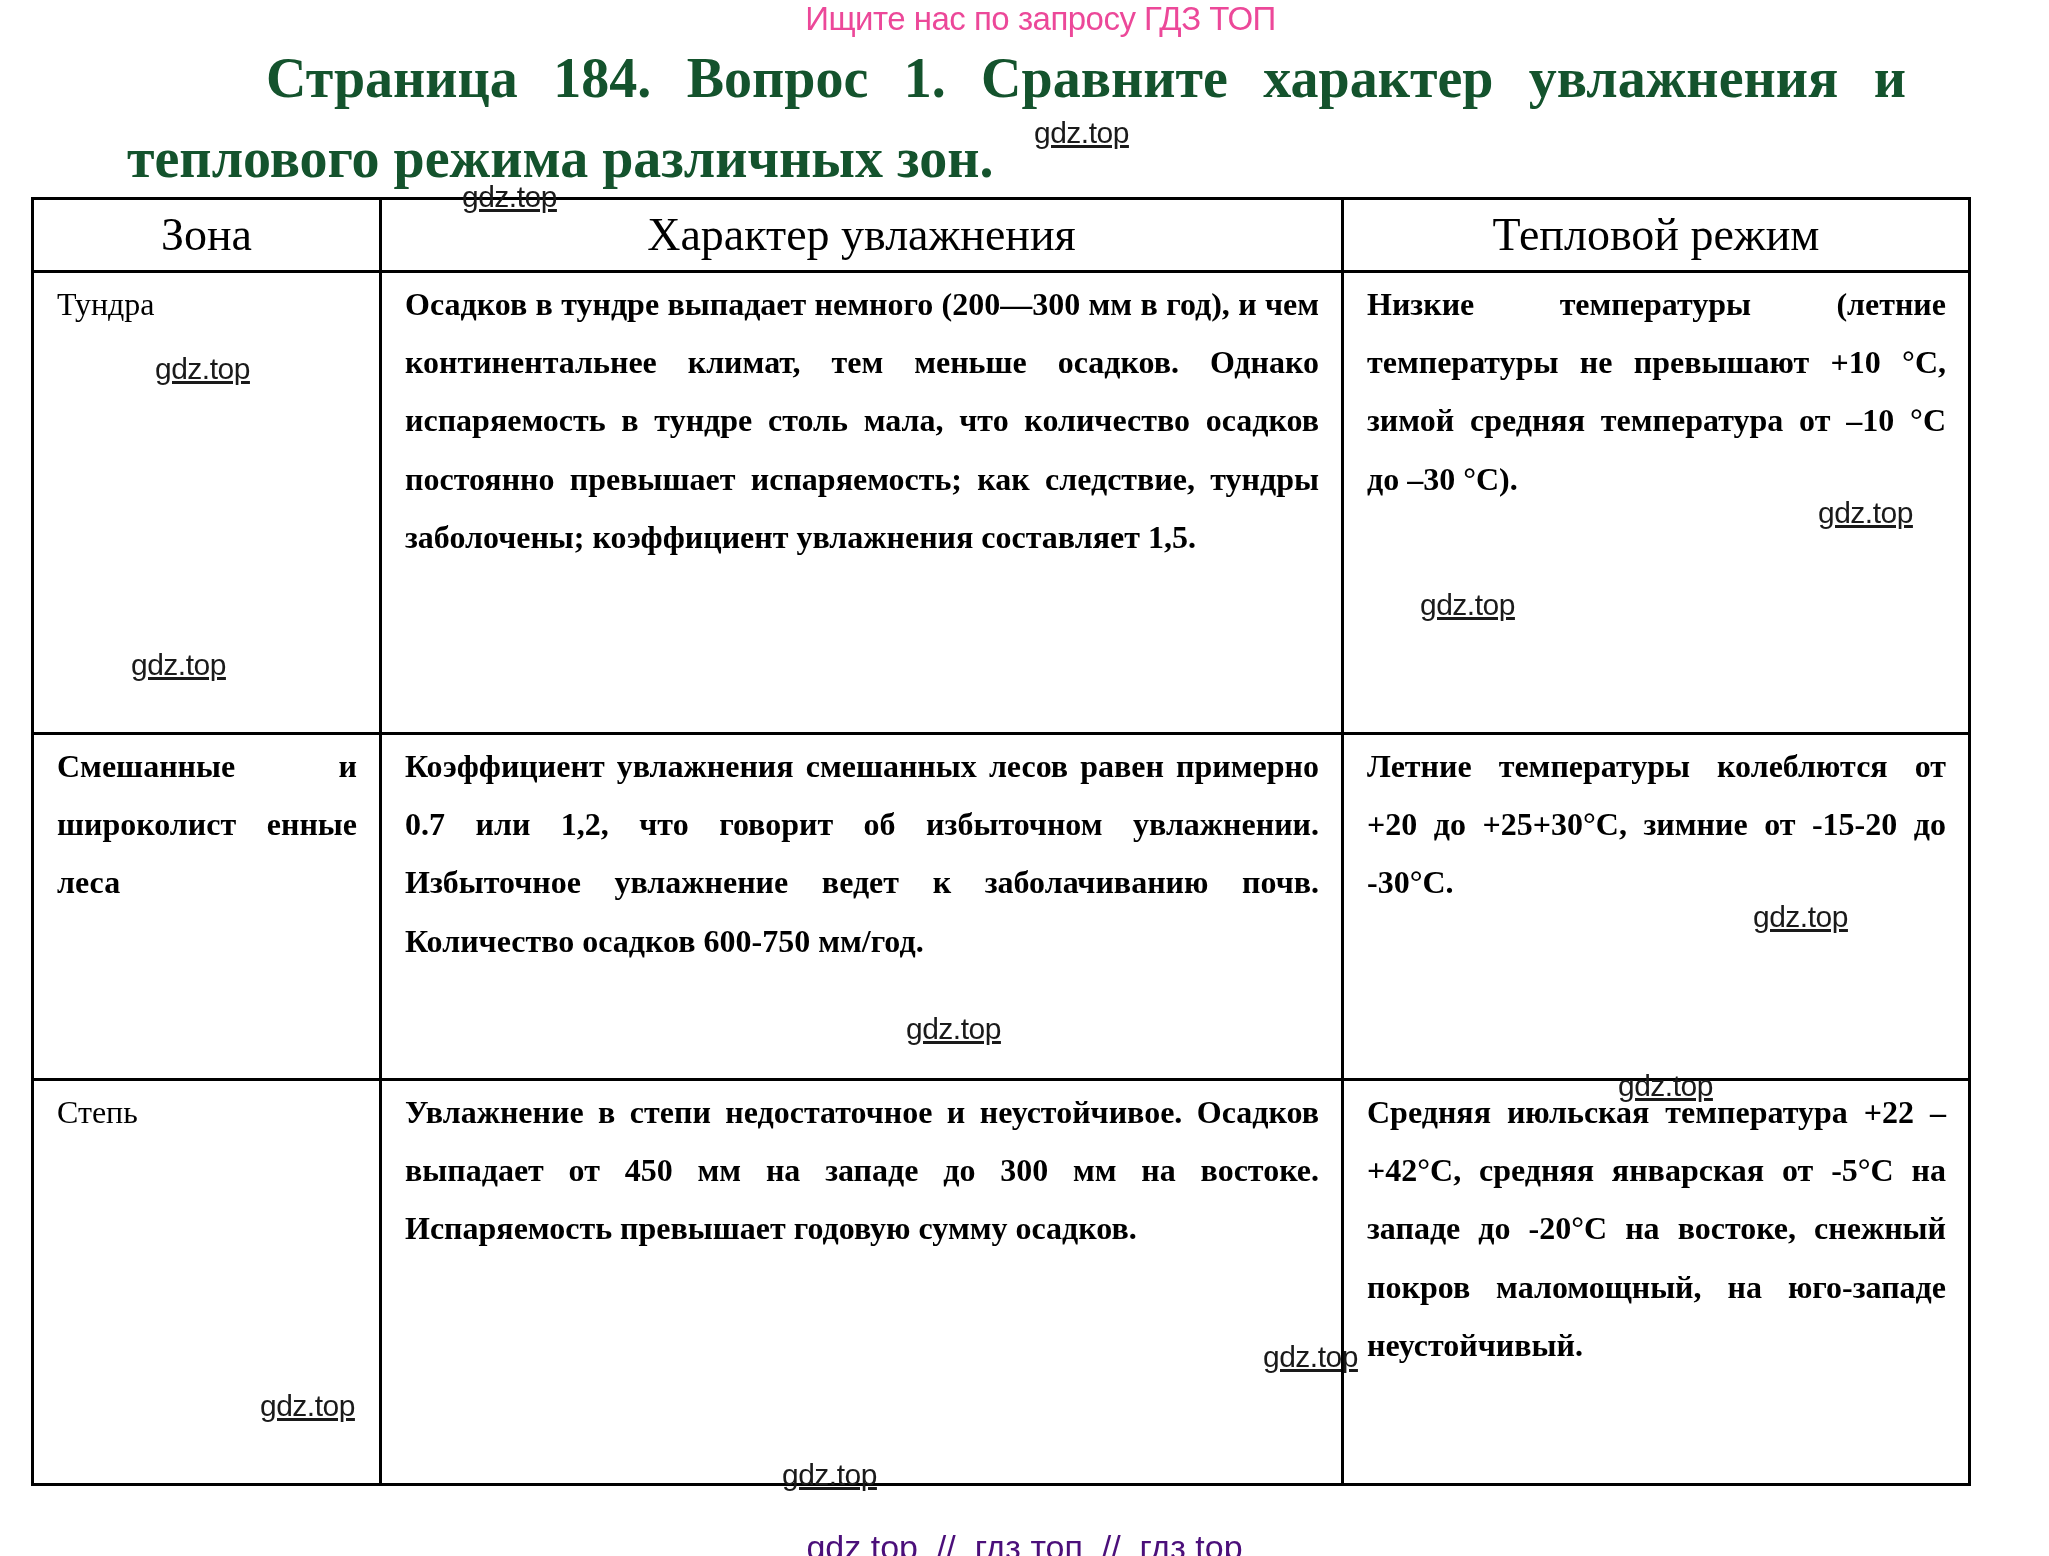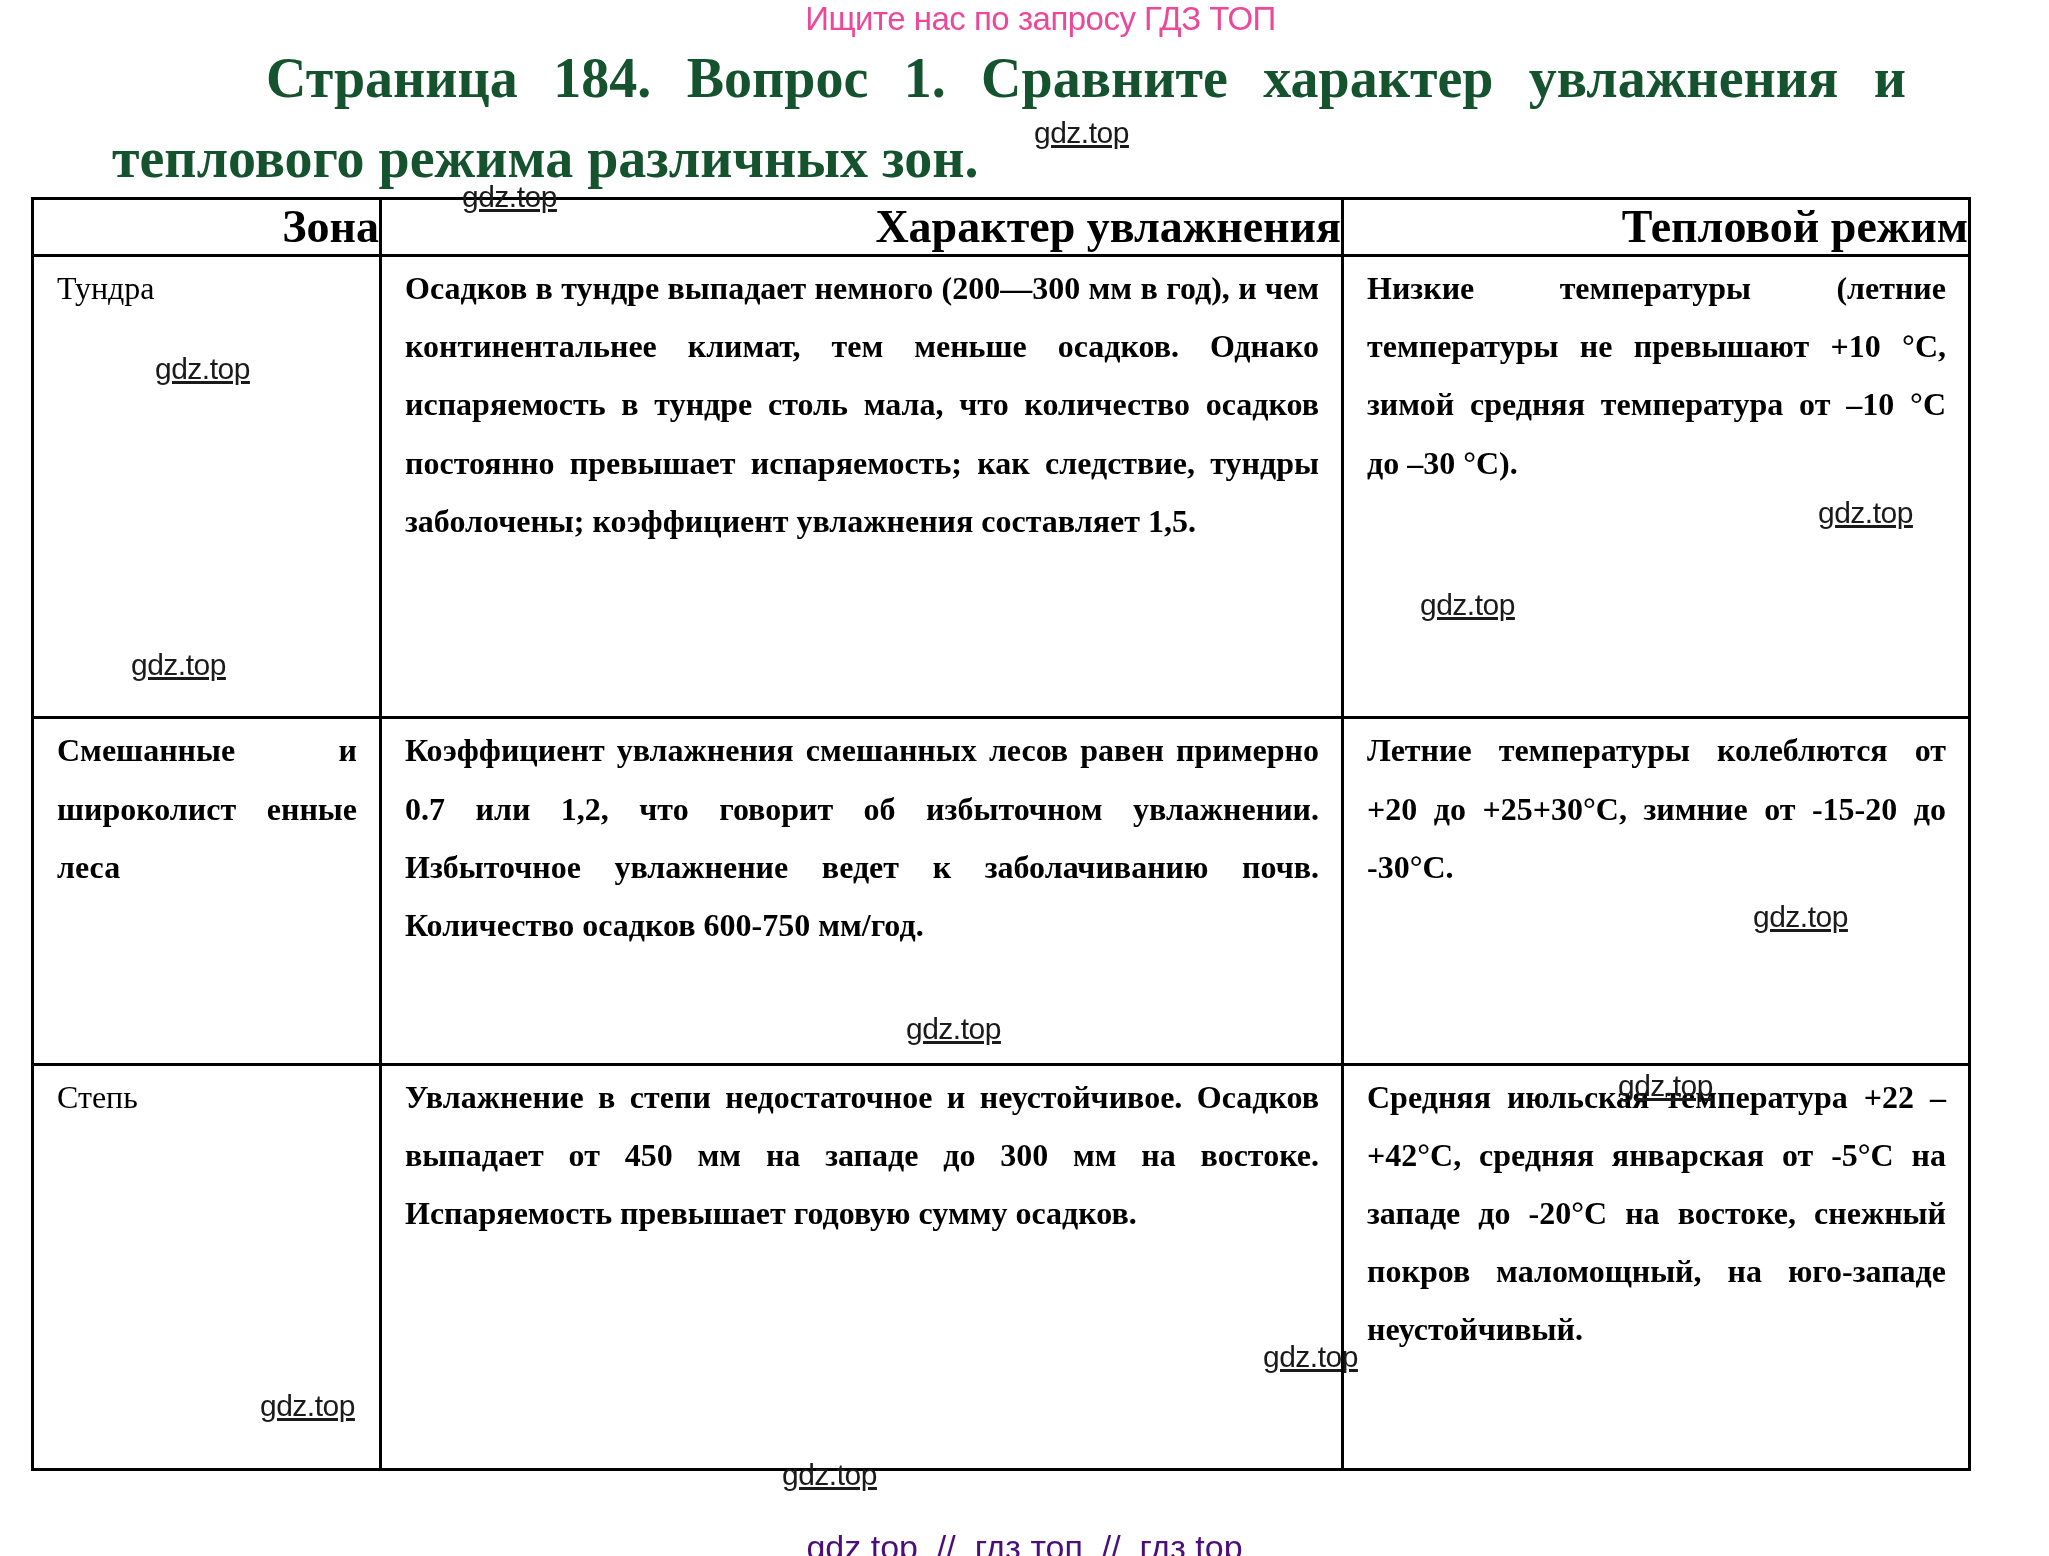--- a/index.html
+++ b/index.html
@@ -7,30 +7,30 @@
   .top-banner {
     position: absolute; left: 16px; width: 2049px; top: 0; text-align: center;
     font-family: "Liberation Sans", "DejaVu Sans", sans-serif; font-size: 33px;
     color: #ec4899; line-height: 38px; letter-spacing: -0.5px;
   }
   .title {
     position: absolute; font-family: "Liberation Serif", "DejaVu Serif", serif;
     font-weight: bold; font-size: 56px; color: #14532d; white-space: nowrap;
   }
   .title-line1 { left: 266px; top: 46px; width: 1640px; text-align: justify; text-align-last: justify; }
-  .title-line2 { left: 112px; top: 126px; }
+  .title-line2 { left: 127px; top: 126px; }
   table.grid {
     position: absolute; left: 31px; top: 197px; width: 1937px; height: 1274px;
     border-collapse: collapse; table-layout: fixed;
     font-family: "Liberation Serif", "DejaVu Serif", serif; color: #000;
   }
   table.grid td, table.grid th { border: 3px solid #000; vertical-align: top; }
   table.grid th {
-    font-weight: bold; font-size: 46px; height: 54px; line-height: 54px;
-    text-align: right; padding: 0; vertical-align: middle;
+    font-weight: normal; font-size: 46px; height: 54px; line-height: 54px;
+    text-align: center; padding: 8px; vertical-align: middle;
   }
   table.grid td { font-size: 32px; line-height: 58.2px; padding: 2px 22px 0 23px; }
   td.cell-justify { text-align: justify; font-weight: bold; }
   col.c1 { width: 348px; }
   col.c2 { width: 962px; }
   col.c3 { width: 627px; }
   tr.r1 { height: 462px; }
   tr.r2 { height: 346px; }
   tr.r3 { height: 405px; }
   .watermark {

